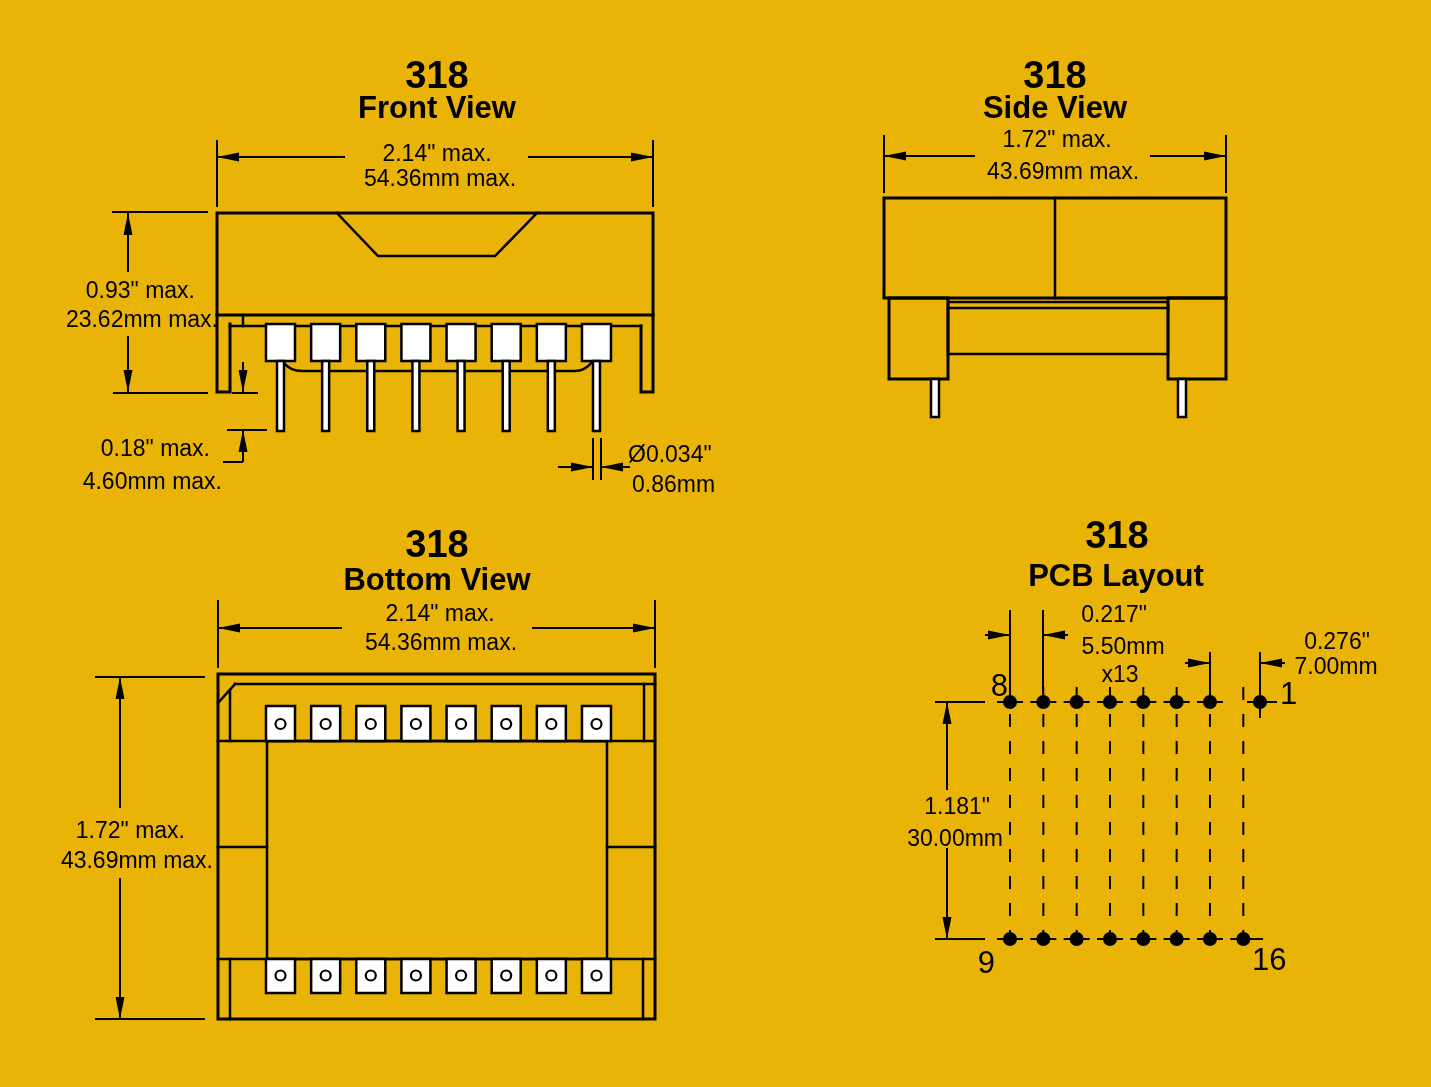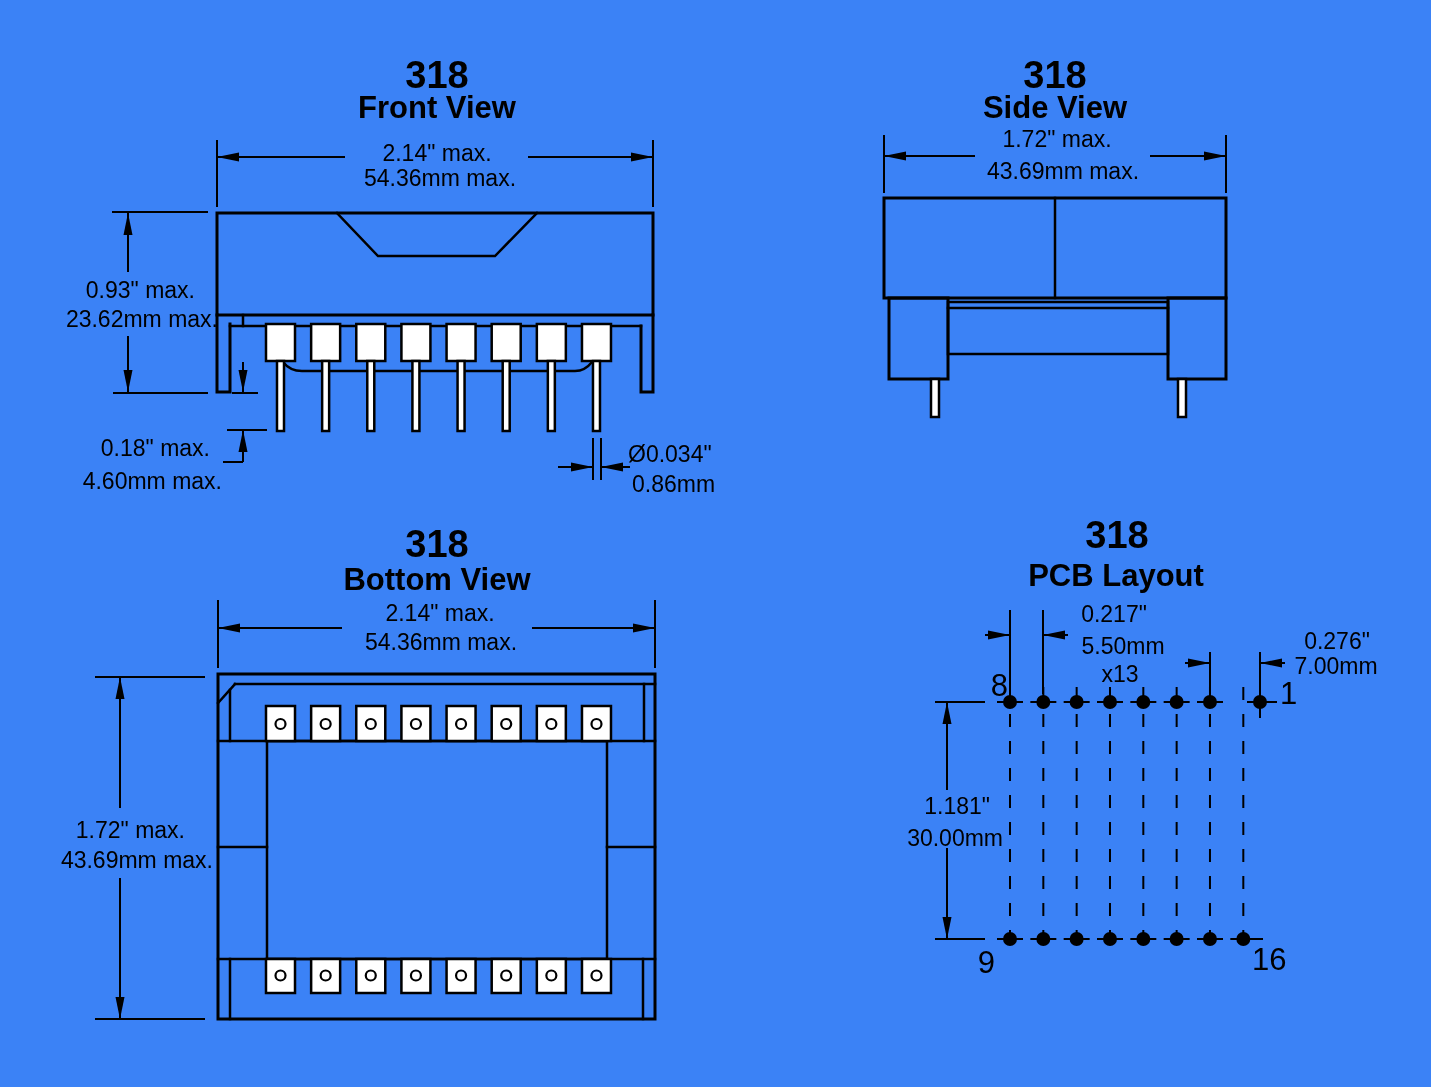--- a/index.html
+++ b/index.html
@@ -1,16 +1,16 @@
 <!DOCTYPE html>
 <html><head>
 <meta charset="utf-8">
 <style>
   html,body{margin:0;padding:0;background:#ffffff;}
-  .canvas{position:relative;width:1431px;height:1087px;background:#3b82f6;overflow:hidden;}
+  .canvas{position:relative;width:1431px;height:1087px;background:#eab308;overflow:hidden;}
   svg{display:block;}
   .o3{fill:none;stroke:#000;stroke-width:3;stroke-linejoin:miter;stroke-linecap:square;}
   .o25{fill:none;stroke:#000;stroke-width:2.5;stroke-linecap:square;}
   .w{fill:#fff;stroke:#000;stroke-width:2.5;}
   .hole{fill:#fff;stroke:#000;stroke-width:2.2;}
   .dim{stroke:#000;stroke-width:2;fill:none;stroke-linecap:butt;}
   .dash{stroke:#000;stroke-width:2;fill:none;stroke-dasharray:13 14;}
   .arrow{fill:#000;stroke:none;}
   .pad{fill:#000;stroke:none;}
   text{font-family:"Liberation Sans","DejaVu Sans",sans-serif;fill:#000;}

